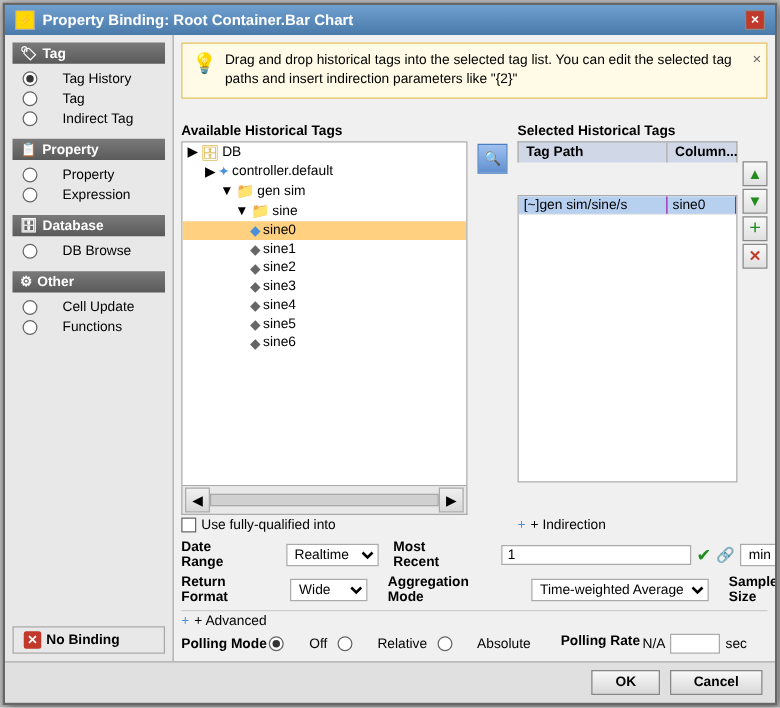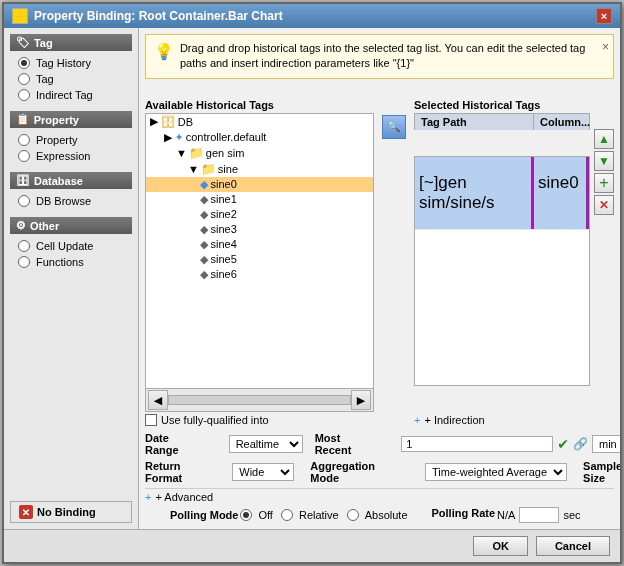--- a/index.html
+++ b/index.html
@@ -89,21 +89,21 @@
       font-weight: bold;
       display: flex;
       align-items: center;
       gap: 4px;
       margin-bottom: 4px;
     }
     .sidebar-item {
       padding: 2px 8px;
       display: flex;
       align-items: center;
-      gap: 6px;
+      gap: 20px;
       cursor: pointer;
     }
     .radio-custom {
       width: 12px;
       height: 12px;
       border-radius: 50%;
       border: 1px solid #666;
       background: white;
       display: flex;
       align-items: center;
@@ -249,23 +249,23 @@
       border: 1px solid #aaa;
       background: white;
       overflow: auto;
     }
     .table-row {
       display: flex;
       border-bottom: 1px solid #e8e8e8;
     }
     .table-row.selected { background: #b8d0f0; }
     .td {
-      padding: 16px 4px;
-      font-size: 17px;
-      border-right: 3px solid #a21caf;
+      padding: 1px 4px;
+      font-size: 11px;
+      border-right: 1px solid #a21caf;
       overflow: hidden;
     }
     .td.tag-path { flex: 1; }
     .td.col { width: 55px; }
     .side-buttons {
       display: flex;
       flex-direction: column;
       gap: 2px;
       padding-top: 16px;
     }
@@ -362,21 +362,20 @@
       display: flex;
       align-items: center;
       gap: 4px;
       border-top: 1px solid #ccc;
       padding-top: 2px;
     }
     .polling-row {
       display: flex;
       gap: 24px;
       align-items: center;
-      margin-left: 25px;
     }
     .polling-options {
       display: flex;
       align-items: center;
       gap: 8px;
     }
     .rate-row {
       display: flex;
       align-items: center;
       gap: 4px;
@@ -516,21 +515,21 @@
       <div class="no-binding-btn">
         <div class="x-icon">✕</div>
         <span>No Binding</span>
       </div>
     </div>
 
     <div class="main-content">
 
       <div class="info-banner">
         <span class="info-icon">💡</span>
-        <span>Drag and drop historical tags into the selected tag list. You can edit the selected tag paths and insert indirection parameters like "{1}"</span>
+        <span>Drag and drop historical tags into the selected tag list. You can edit the selected tag paths and insert indirection parameters like "{2}"</span>
         <span class="close-x">×</span>
       </div>
 
       <div class="tags-area">
 
         <div class="available-tags">
           <div class="section-label">Available Historical Tags</div>
           <div class="tree-container scroll-area">
             <div class="tree-item">
               <span>▶</span>

